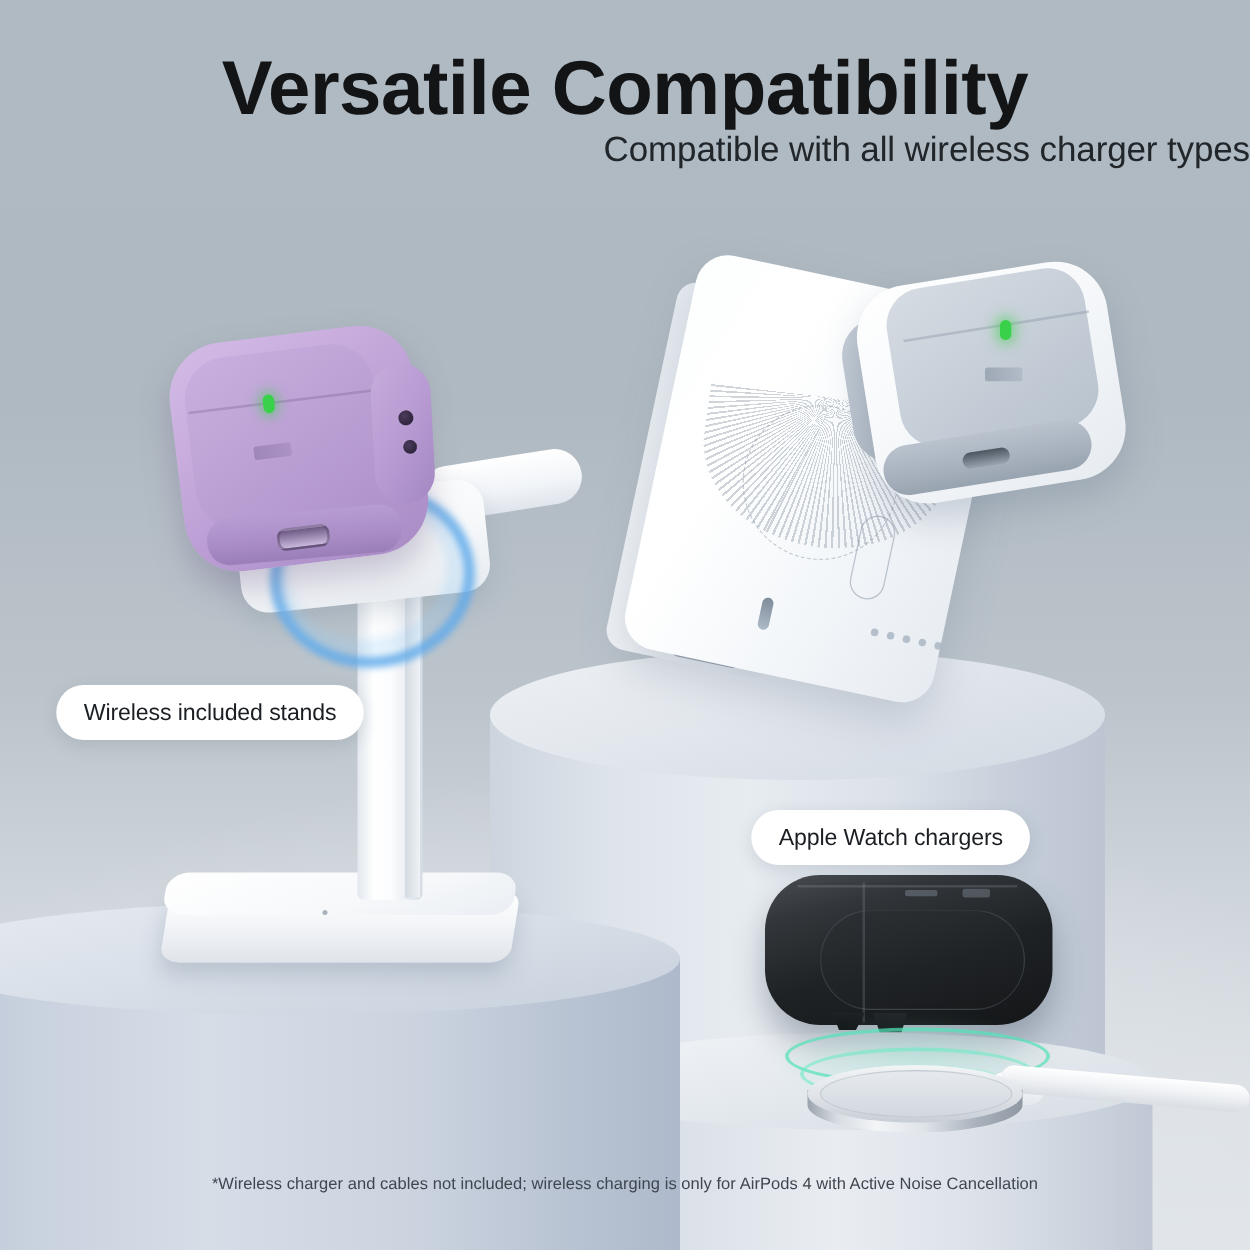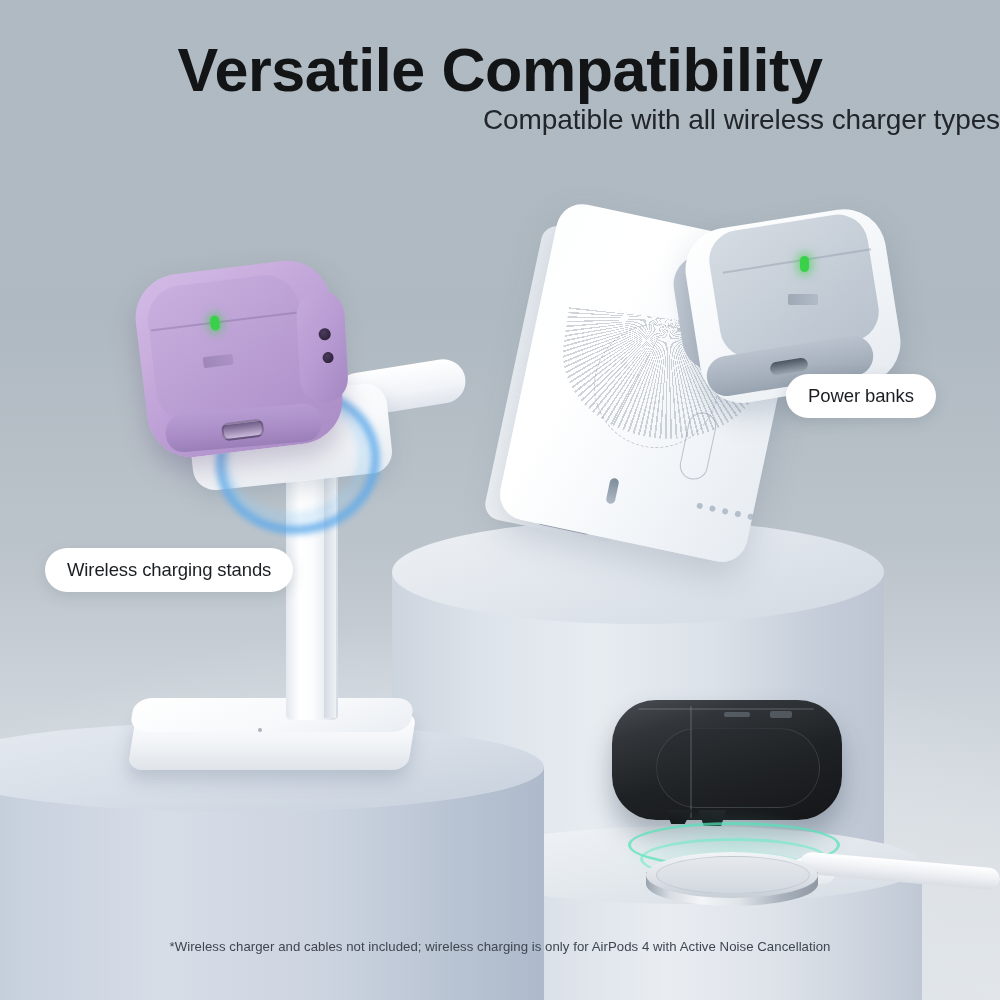--- a/index.html
+++ b/index.html
@@ -450,18 +450,18 @@
 
   <div id="cable-neck"></div>
   <div id="cable"></div>
 
   <div id="puck">
     <div class="sidewall"></div>
     <div class="disc"></div>
     <div class="rim"></div>
   </div>
 
-  <div class="pill" id="pill-stands">Wireless charging stands</div>
-  <div class="pill" id="pill-power">Power banks</div>
+  <div class="pill" id="pill-stands">Wireless included stands</div>
+  <div class="pill" id="pill-watch">Apple Watch chargers</div>
 
   <div class="footnote">*Wireless charger and cables not included; wireless charging is only for AirPods 4 with Active Noise Cancellation</div>
 
 </div>
 
 </body></html>

